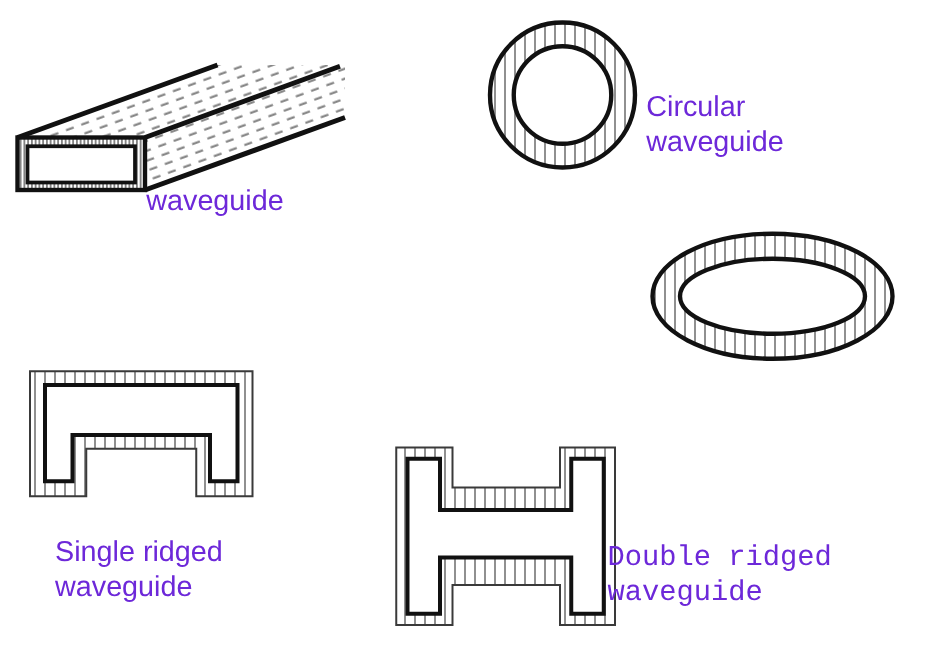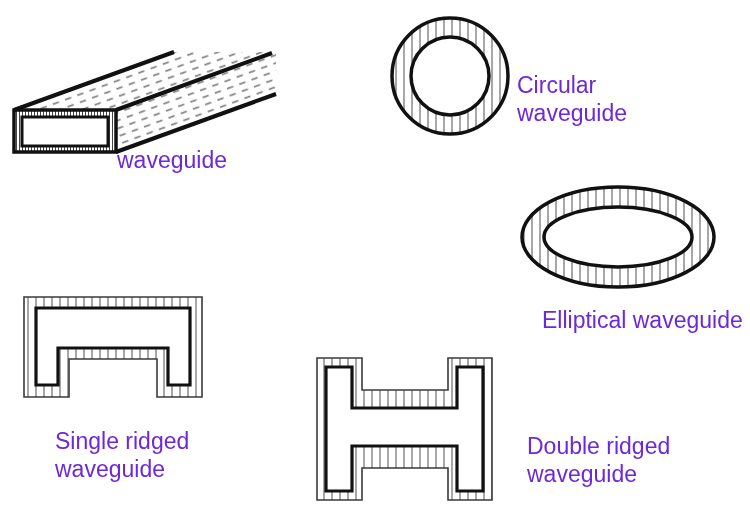--- a/index.html
+++ b/index.html
@@ -24,22 +24,22 @@
     position: absolute;
     color: #6d28d9;
     font-size: 23px;
     line-height: 28px;
     white-space: nowrap;
     letter-spacing: 0px;
   }
   .label-rectangular { left: 117px; top: 146px; }
   .label-circular    { left: 517px; top: 71px;  }
   .label-elliptical  { left: 542px; top: 306px; }
-  .label-single      { left: 55px;  top: 427px; }
-  .label-double      { left: 527px; top: 432px; }
+  .label-single      { left: 44px;  top: 427px; }
+  .label-double      { left: 486px; top: 432px; font-family: Liberation Mono, monospace; }
 </style>
 </head>
 <body>
 
 <div class="canvas">
 
   <svg class="figure-svg" width="750" height="525" viewBox="0 0 750 525">
     <defs>
       <pattern id="hatch" width="8" height="10" patternUnits="userSpaceOnUse">
         <line x1="4" y1="0" x2="4" y2="10" stroke="#6a6a6a" stroke-width="1.2"></line>
@@ -85,23 +85,20 @@
 
   <div class="label label-rectangular">
     <div>waveguide</div>
   </div>
 
   <div class="label label-circular">
     <div>Circular</div>
     <div>waveguide</div>
   </div>
 
-  <div class="label label-elliptical">
-    <div>Elliptical waveguide</div>
-  </div>
 
   <div class="label label-single">
     <div>Single ridged</div>
     <div>waveguide</div>
   </div>
 
   <div class="label label-double">
     <div>Double ridged</div>
     <div>waveguide</div>
   </div>

